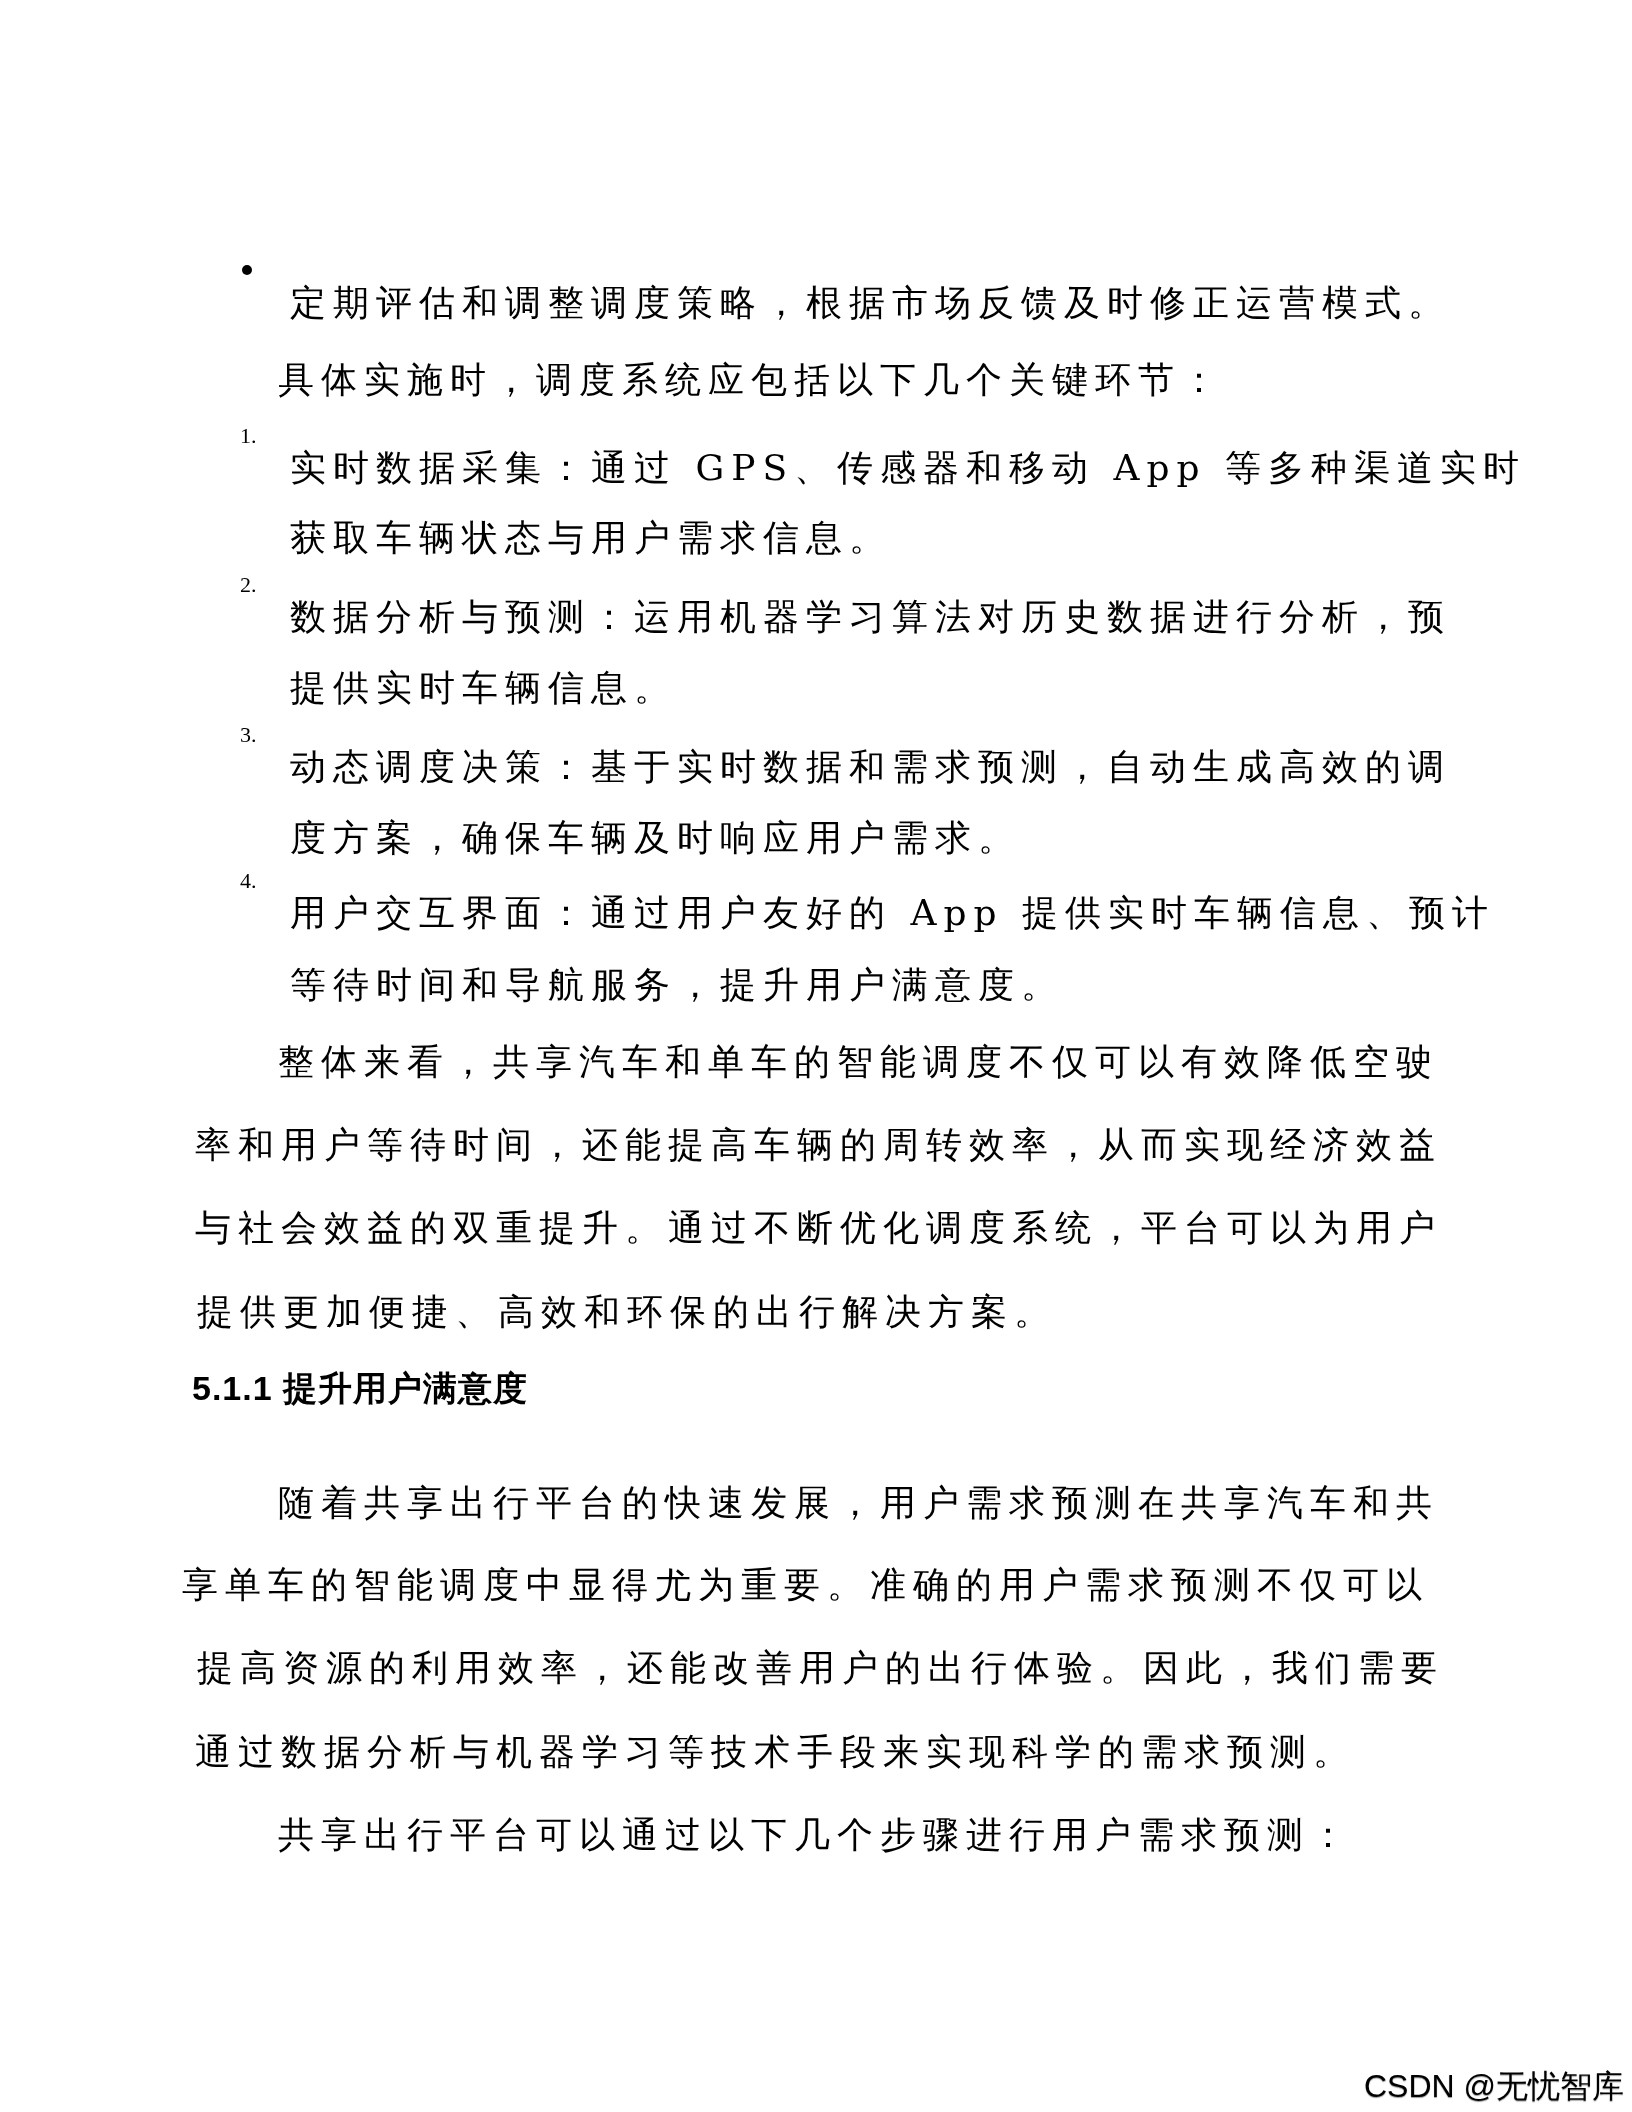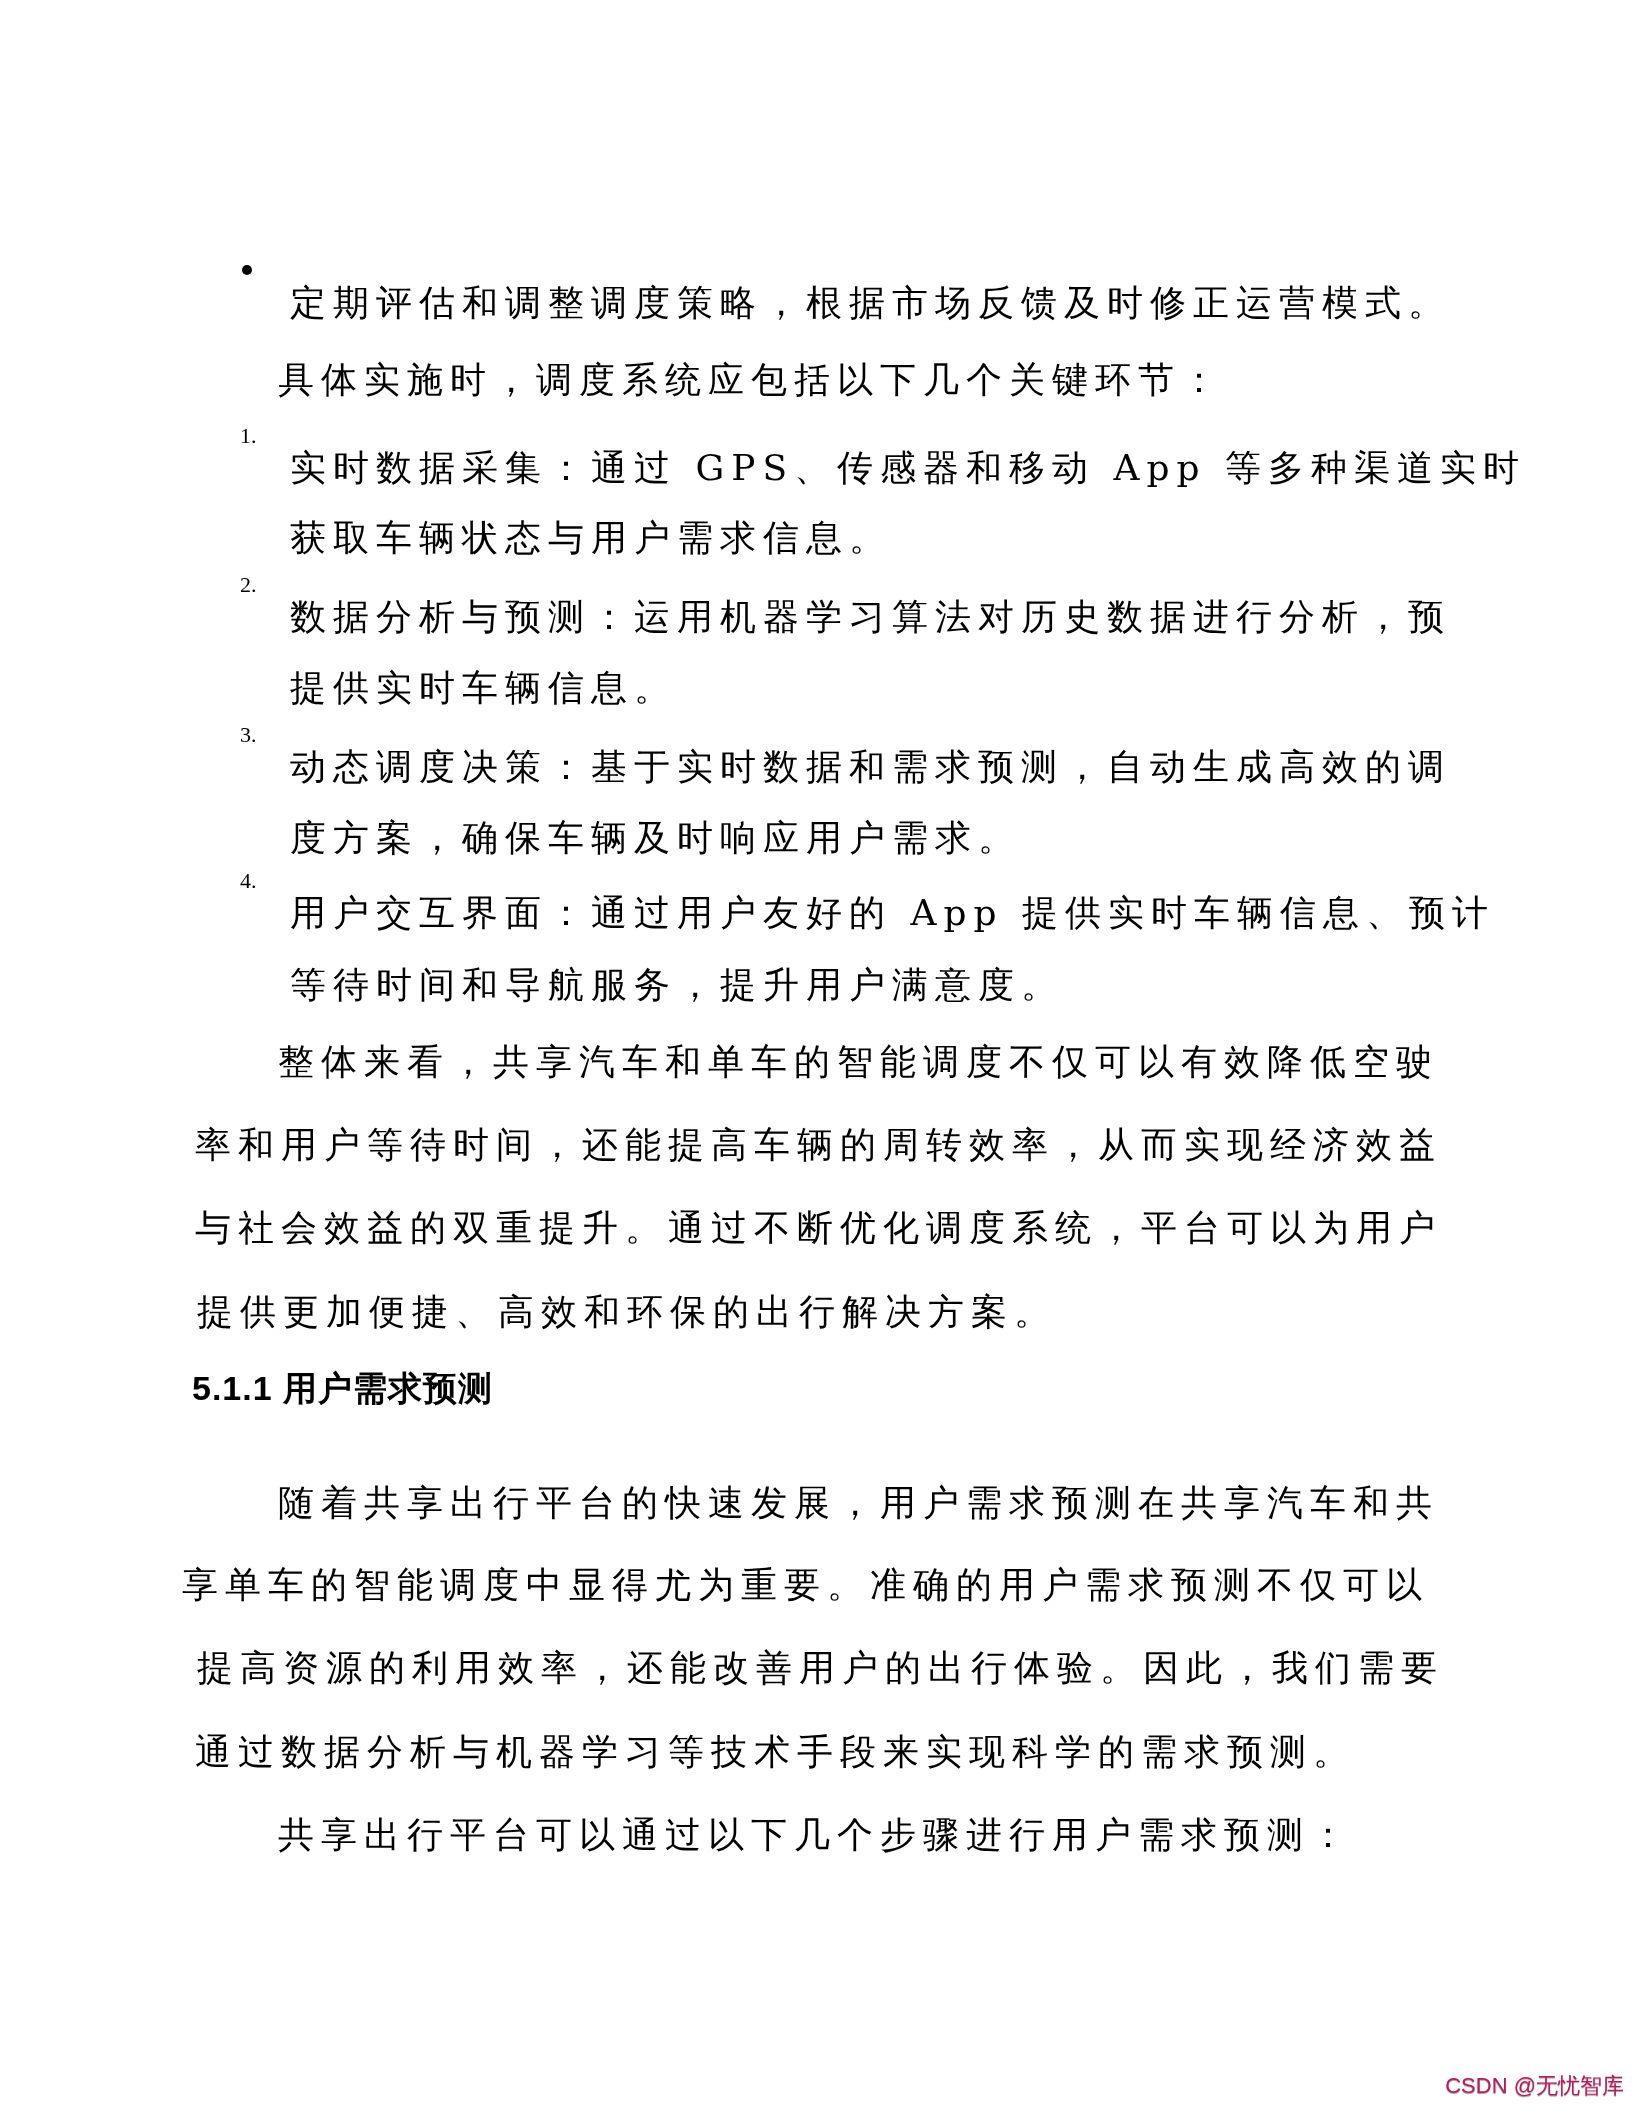--- a/index.html
+++ b/index.html
@@ -7,22 +7,22 @@
          font-family:"DejaVu Serif", "Liberation Serif", serif; color:#000; }
   .line { position:absolute; white-space:nowrap; font-size:36px; line-height:44px;
           letter-spacing:7px; transform:translateY(-50%);margin-top:35px; }
   .marker { position:absolute; font-size:22px; line-height:30px; transform:translateY(-50%);
             font-family:"Liberation Serif", serif; }
   .bullet-dot { position:absolute; width:10px; height:10px; border-radius:50%; background:#000;
                 transform:translate(-50%,-50%); }
   .heading { position:absolute; white-space:nowrap; font-size:34px; line-height:44px; font-weight:bold;
              font-family:"Liberation Sans", "DejaVu Sans", sans-serif; letter-spacing:1px;
              transform:translateY(-50%); }
-  .watermark { position:absolute; right:8px; top:2070px; font-size:22px; line-height:32px;
-               color:#be185d; font-family:"Liberation Sans", "DejaVu Sans", sans-serif;
+  .watermark { position:absolute; right:8px; top:2070px; font-size:32px; line-height:32px;
+               color:#000000; font-family:"Liberation Sans", "DejaVu Sans", sans-serif;
                text-shadow:0 1px 1px #9a9a9a; }
 </style>
 </head>
 <body>
 
 <div class="bullet-dot" style="left:247px; top:270px;"></div>
 <div class="line" style="left:290px; top:268px;">定期评估和调整调度策略，根据市场反馈及时修正运营模式。</div>
 
 <div class="line" style="left:278px; top:345px;">具体实施时，调度系统应包括以下几个关键环节：</div>
 
@@ -49,21 +49,21 @@
   </div>
 </div>
 
 <div>
   <div class="line" style="left:278px; top:1027px;">整体来看，共享汽车和单车的智能调度不仅可以有效降低空驶</div>
   <div class="line" style="left:195px; top:1110px;">率和用户等待时间，还能提高车辆的周转效率，从而实现经济效益</div>
   <div class="line" style="left:195px; top:1193px;">与社会效益的双重提升。通过不断优化调度系统，平台可以为用户</div>
   <div class="line" style="left:197px; top:1277px;">提供更加便捷、高效和环保的出行解决方案。</div>
 </div>
 
-<div class="heading" style="left:192px; top:1388px;">5.1.1 用户需求预测</div>
+<div class="heading" style="left:192px; top:1388px;">5.1.1 提升用户满意度</div>
 
 <div>
   <div class="line" style="left:278px; top:1468px;">随着共享出行平台的快速发展，用户需求预测在共享汽车和共</div>
   <div class="line" style="left:182px; top:1550px;">享单车的智能调度中显得尤为重要。准确的用户需求预测不仅可以</div>
   <div class="line" style="left:197px; top:1633px;text-align:center;">提高资源的利用效率，还能改善用户的出行体验。因此，我们需要</div>
   <div class="line" style="left:195px; top:1717px;">通过数据分析与机器学习等技术手段来实现科学的需求预测。</div>
 </div>
 
 <div>
   <div class="line" style="left:278px; top:1800px;text-align:center;">共享出行平台可以通过以下几个步骤进行用户需求预测：</div>

